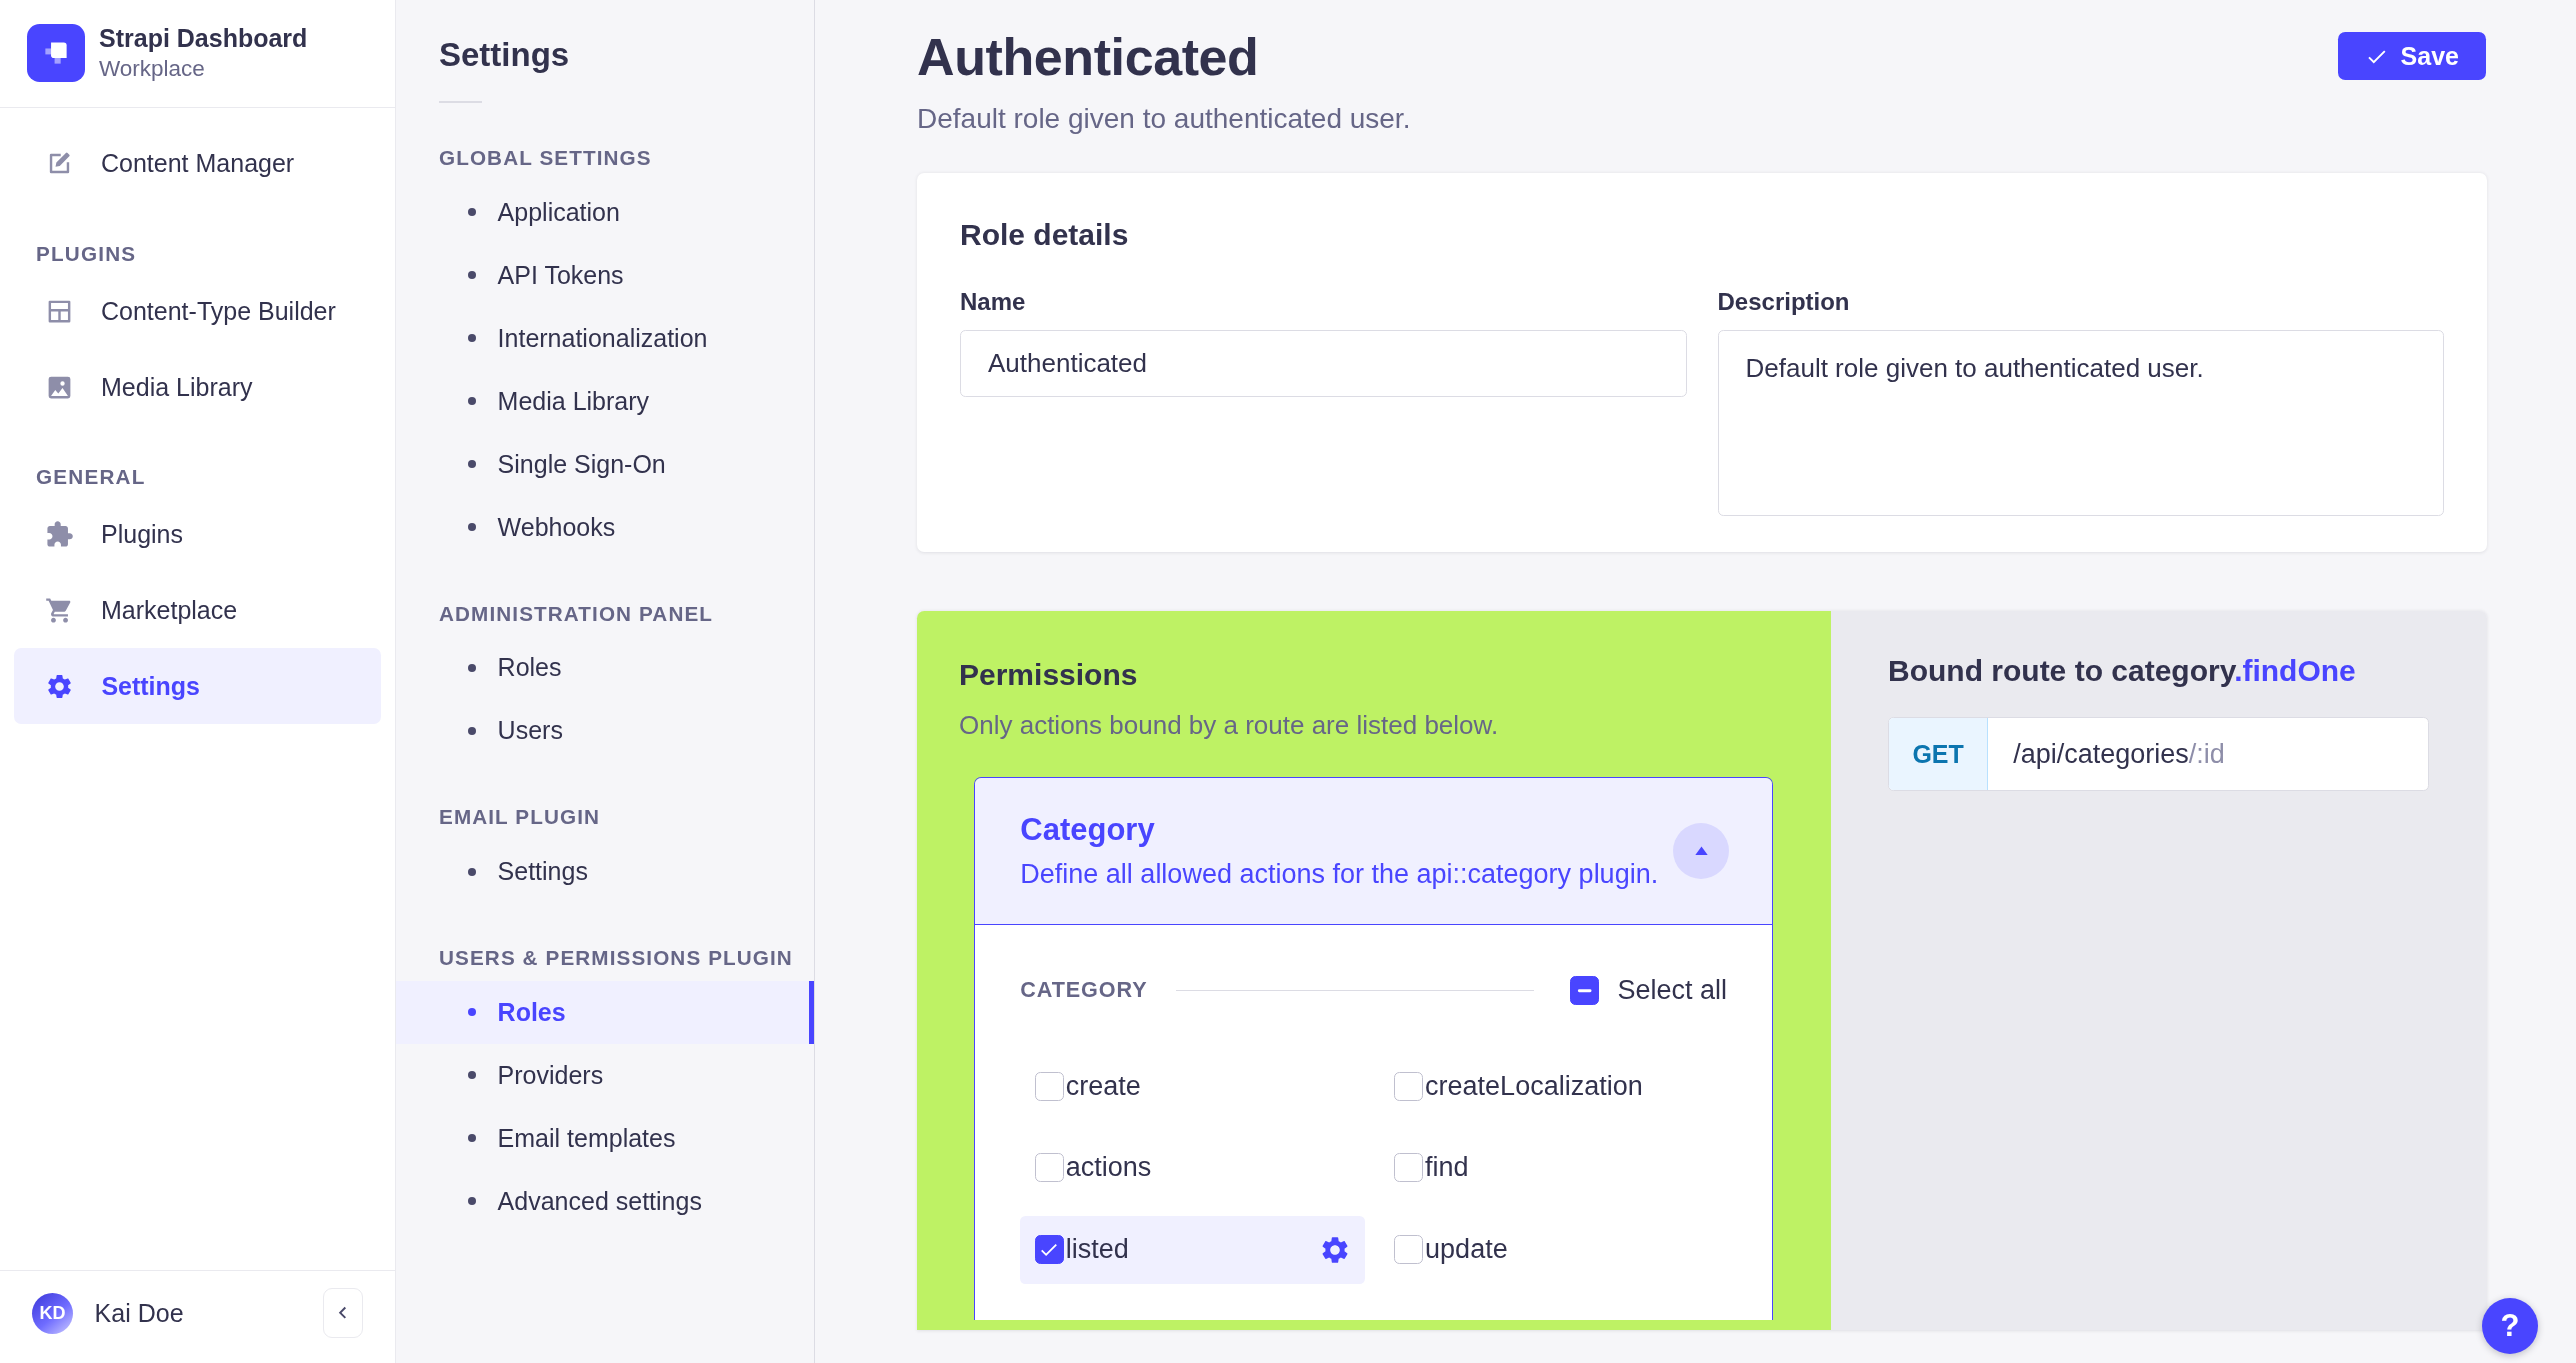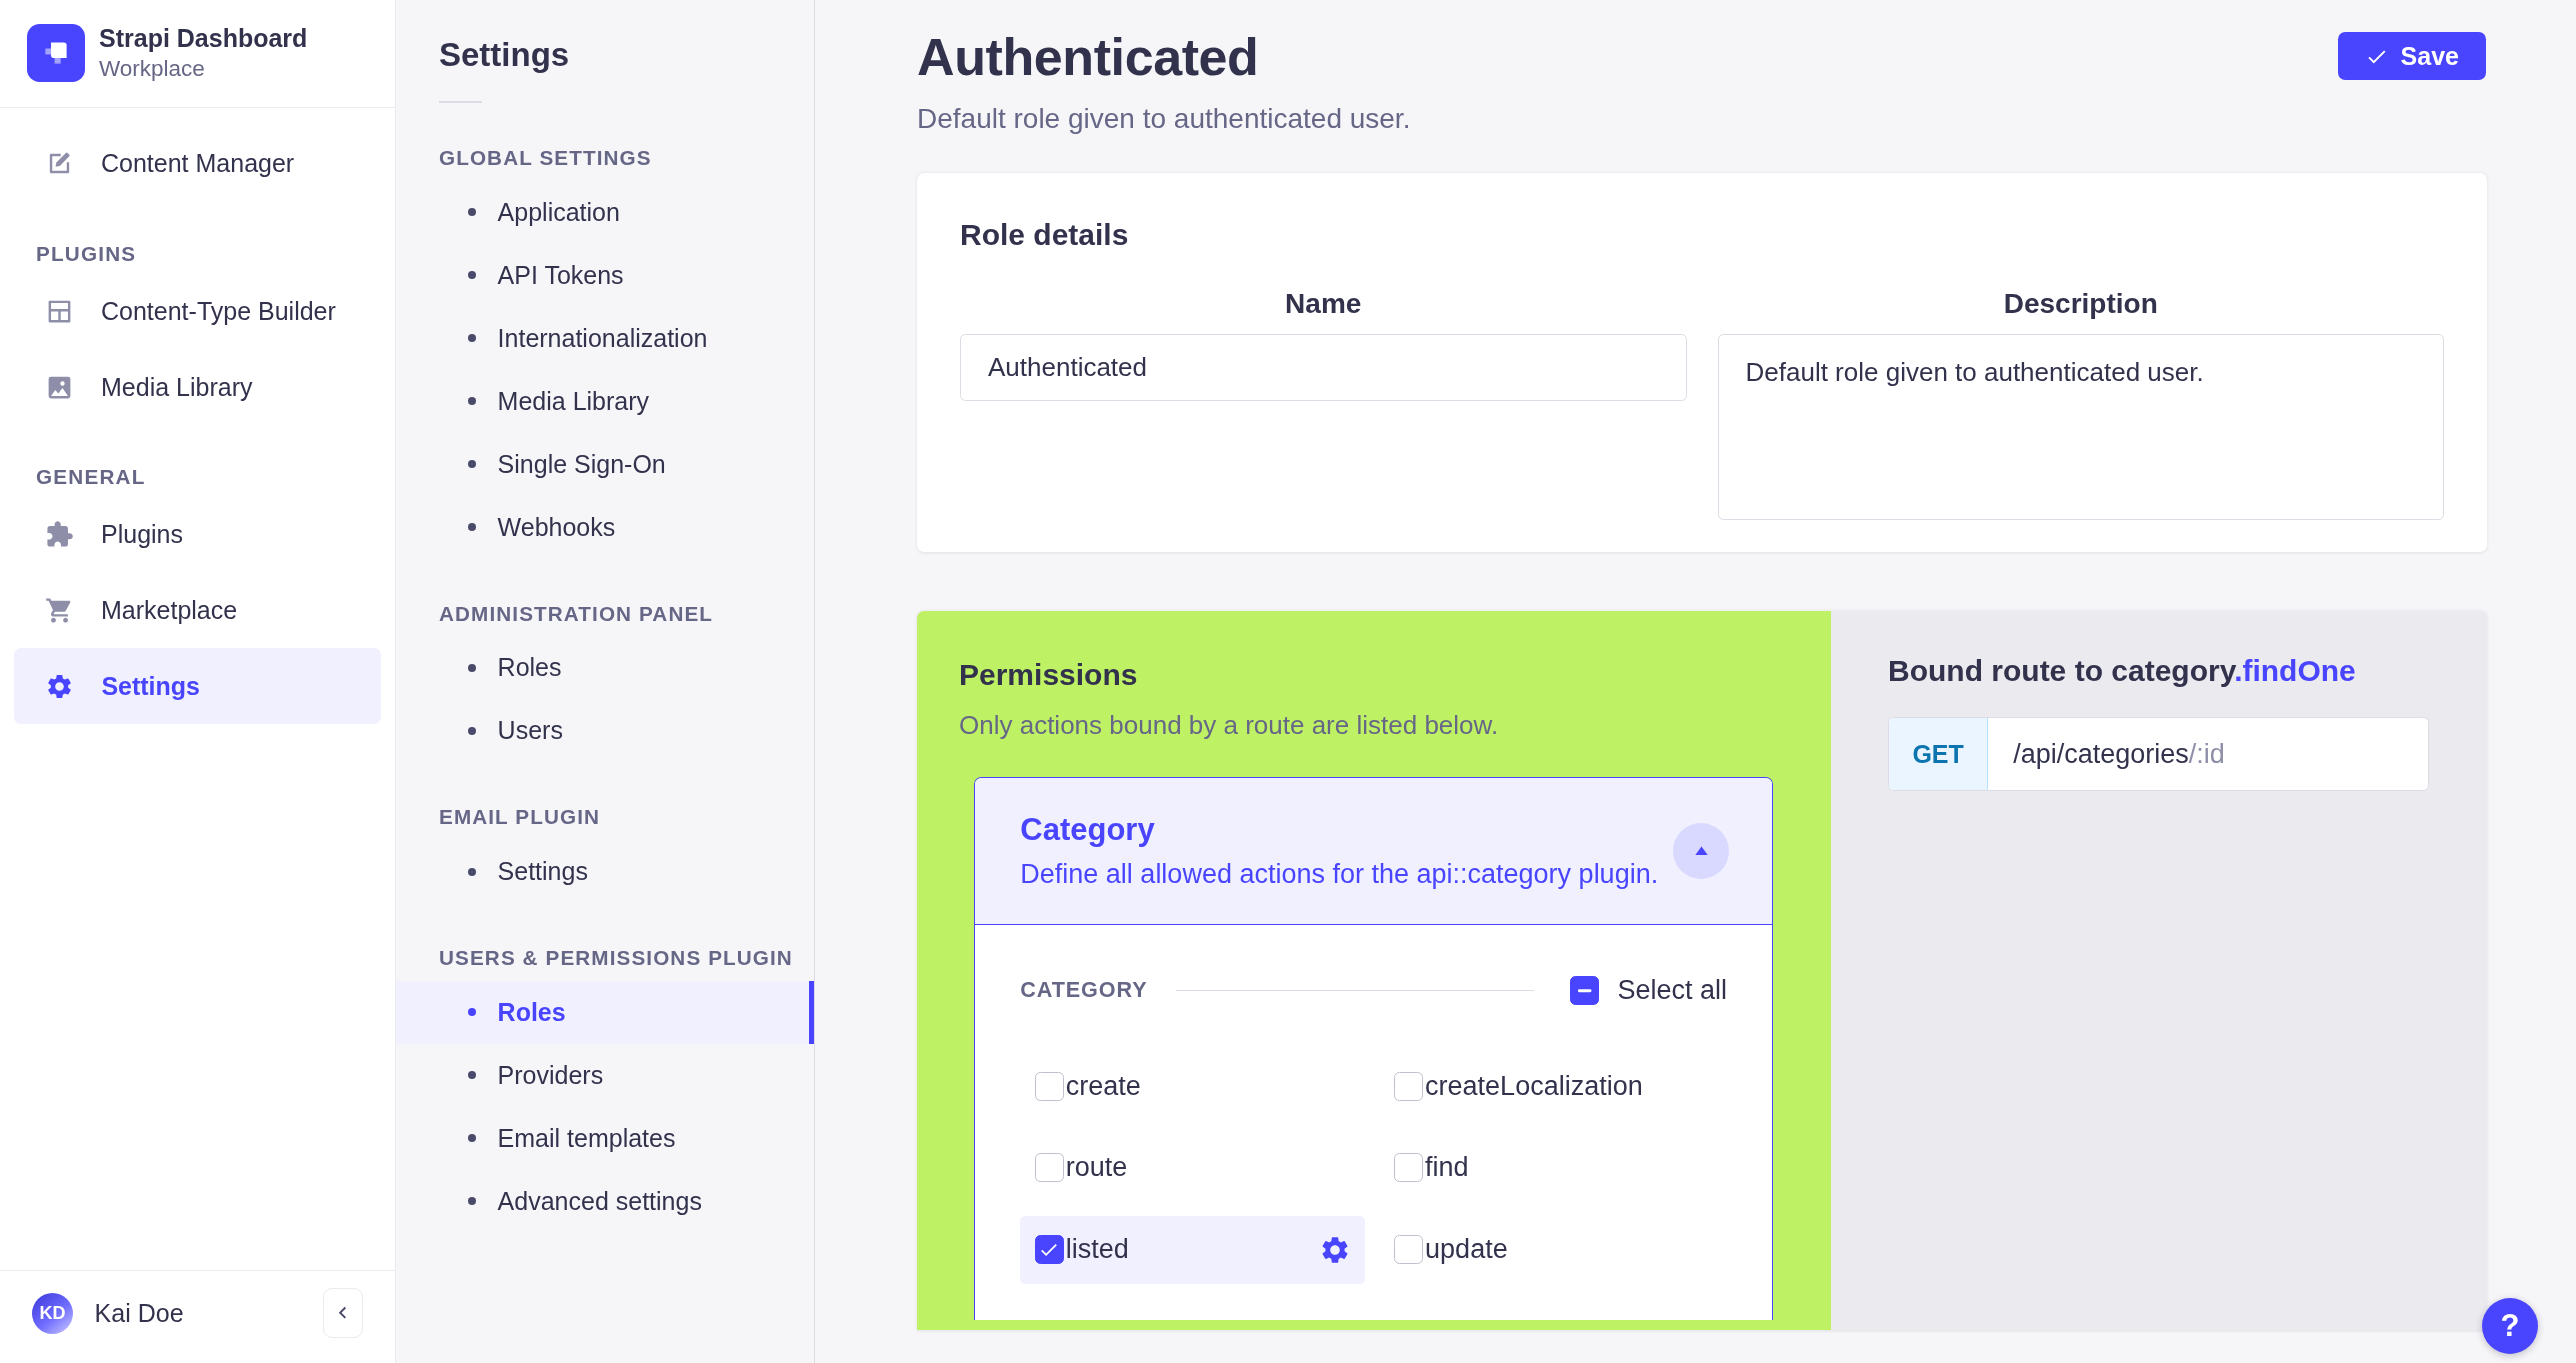--- a/index.html
+++ b/index.html
@@ -40,21 +40,21 @@
   .main { flex:1; background:#f6f6f9; position:relative; overflow:hidden; }
   .page-header { display:flex; justify-content:space-between; align-items:flex-start; padding:27px 90px 0 102px; }
   .page-title { font-size:52px; font-weight:700; color:#32324d; letter-spacing:-0.4px; }
   .page-sub { font-size:28px; color:#666687; margin-top:16px; }
   .save-btn { margin-top:5.4px; height:48px; padding:0 27px; border:none; border-radius:7.2px; background:#4945ff; color:#fff; font-family:inherit; font-size:25px; font-weight:600; display:flex; align-items:center; gap:12.6px; cursor:pointer; }
 
   .details-card { margin:38px 89px 0 102px; background:#fff; border-radius:7.2px; box-shadow:0 0.9px 3.6px rgba(33,33,52,.1); padding:45px 43px; height:379px; }
   .card-h2 { font-size:30px; font-weight:700; color:#32324d; }
   .fields { display:flex; gap:31px; margin-top:36px; }
   .field { flex:1; }
-  .field label { display:block; font-size:28px; font-weight:600; color:#32324d; margin-bottom:14.4px;text-align:center; }
+  .field label { display:block; font-size:24px; font-weight:600; color:#32324d; margin-bottom:14.4px; }
   .field input { width:100%; height:67px; border:0.9px solid #dcdce4; border-radius:5.4px; background:#fff; font-family:inherit; font-size:26px; color:#32324d; padding:0 27px; outline:none; }
   .field textarea { width:100%; height:186px; border:0.9px solid #dcdce4; border-radius:5.4px; background:#fff; font-family:inherit; font-size:26px; color:#32324d; padding:21.6px 27px; resize:none; outline:none; }
 
   .perm-row { display:flex; margin:59px 89px 0 102px; box-shadow:0 0.9px 3.6px rgba(33,33,52,.1); border-radius:7.2px 7.2px 0 0; height:719px; }
   .perm-card { width:914px; min-width:914px; background:#bef264; border-radius:7.2px 0 0 0; padding:47px 58px 0 42px; }
   .perm-sub { font-size:26px; color:#666687; margin-top:18px; }
   .accordion { margin:36px 0 0 15.3px; border:0.9px solid #4945ff; border-bottom:none; border-radius:7.2px 7.2px 0 0; }
   .acc-header { background:#f0f0ff; border-radius:6.3px 6.3px 0 0; border-bottom:0.9px solid #4945ff; padding:34px 43px 34px 45px; display:flex; align-items:center; justify-content:space-between; cursor:pointer; }
   .acc-title { font-size:31px; font-weight:700; color:#4945ff; }
   .acc-sub { font-size:27px; color:#4945ff; margin-top:10.8px; }
@@ -347,21 +347,21 @@
               <label class="action-cell">
                 <span class="cb"></span>
                 <span>create</span>
               </label>
               <label class="action-cell">
                 <span class="cb"></span>
                 <span>createLocalization</span>
               </label>
               <label class="action-cell">
                 <span class="cb"></span>
-                <span>route</span>
+                <span>actions</span>
               </label>
               <label class="action-cell">
                 <span class="cb"></span>
                 <span>find</span>
               </label>
               <label class="action-cell selected">
                 <span class="cb on">
                   <span style="display:flex">
                       <svg width="21.6" height="21.6" viewBox="0 0 24 24">
                         <use href="#i-check"></use>

